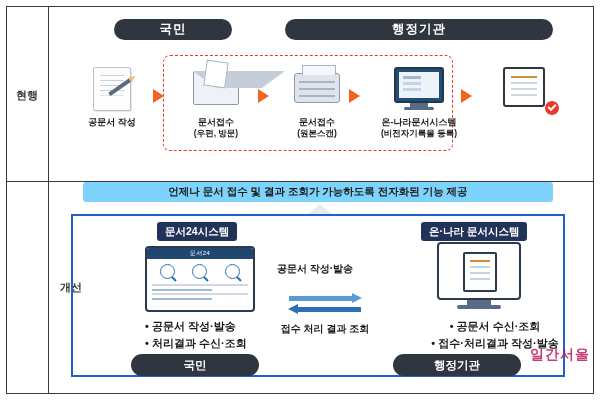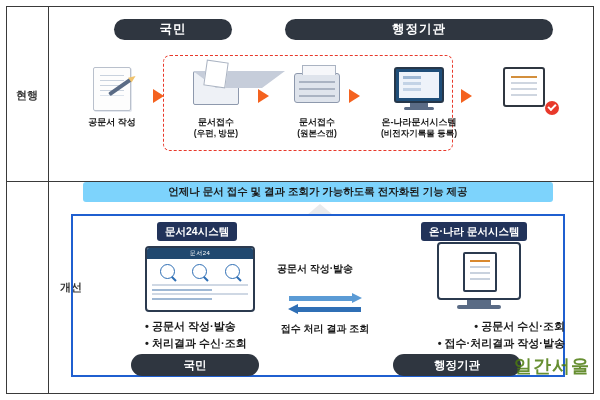--- a/index.html
+++ b/index.html
@@ -246,21 +246,21 @@
   }
   .rightmon .base:after {
     content:""; position:absolute; left:-10px; top:5px; width:44px; height:4px;
     background:#5a6b85; border-radius:2px;
   }
 
   .bullets {
     position:absolute; font-size:11px; line-height:1.5; color:#1b1b1b; font-weight:bold;
   }
   #bul-left { left:96px; top:142px; width:130px; text-align:left; }
-  #bul-right { left:376px; top:142px; width:140px; text-align:right; }
+  #bul-right { left:376px; top:142px; width:140px; text-align:center; }
 
   .centerlabels {
     position:absolute; left:228px; top:86px; width:96px; text-align:left;
     font-size:10px; font-weight:bold; color:#1b1b1b; line-height:1.4;
   }
   .exch {
     position:absolute; left:234px; top:118px; width:84px; height:24px;
   }
   .exch .ar { position:absolute; height:5px; background:#5b9bd5; }
   .exch .ar.top { left:6px; top:2px; width:64px; }
@@ -274,22 +274,22 @@
     content:""; position:absolute; left:-9px; top:-3px;
     border-right:10px solid #2f6fb5;
     border-top:5.5px solid transparent; border-bottom:5.5px solid transparent;
   }
   .centerlabels2 {
     position:absolute; left:226px; top:146px; width:100px; text-align:center;
     font-size:10px; font-weight:bold; color:#1b1b1b;
   }
 
   .watermark {
-    position:absolute; right:10px; bottom:22px;
-    font-size:18px; font-weight:bold; color:#4d7c0f; opacity:.85;
+    position:absolute; right:10px; bottom:36px;
+    font-size:14px; font-weight:bold; color:#be185d; opacity:.85;
     letter-spacing:1px;
   }
 </style>
 </head>
 <body>
 
 <div id="wrap">
 
   <div class="frame"></div>
   <div class="rowline" style="left:6px; top:181px;"></div>

